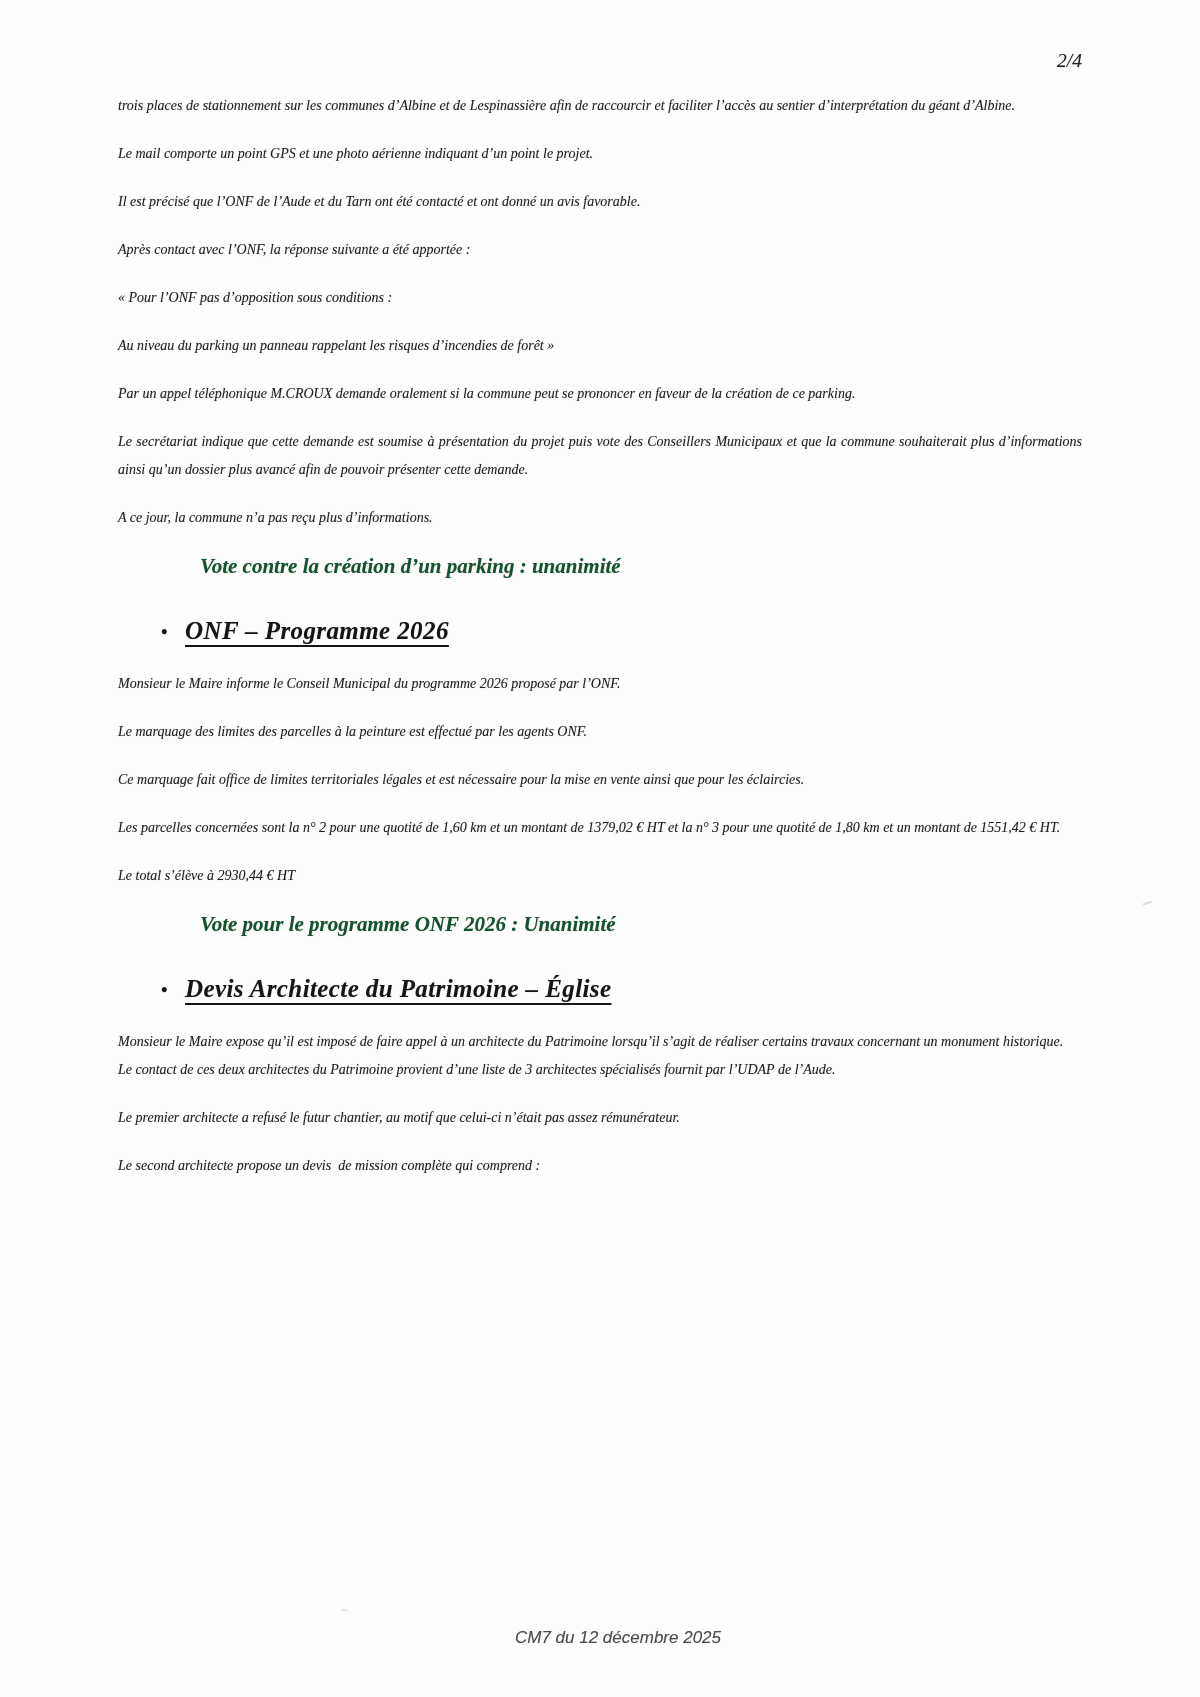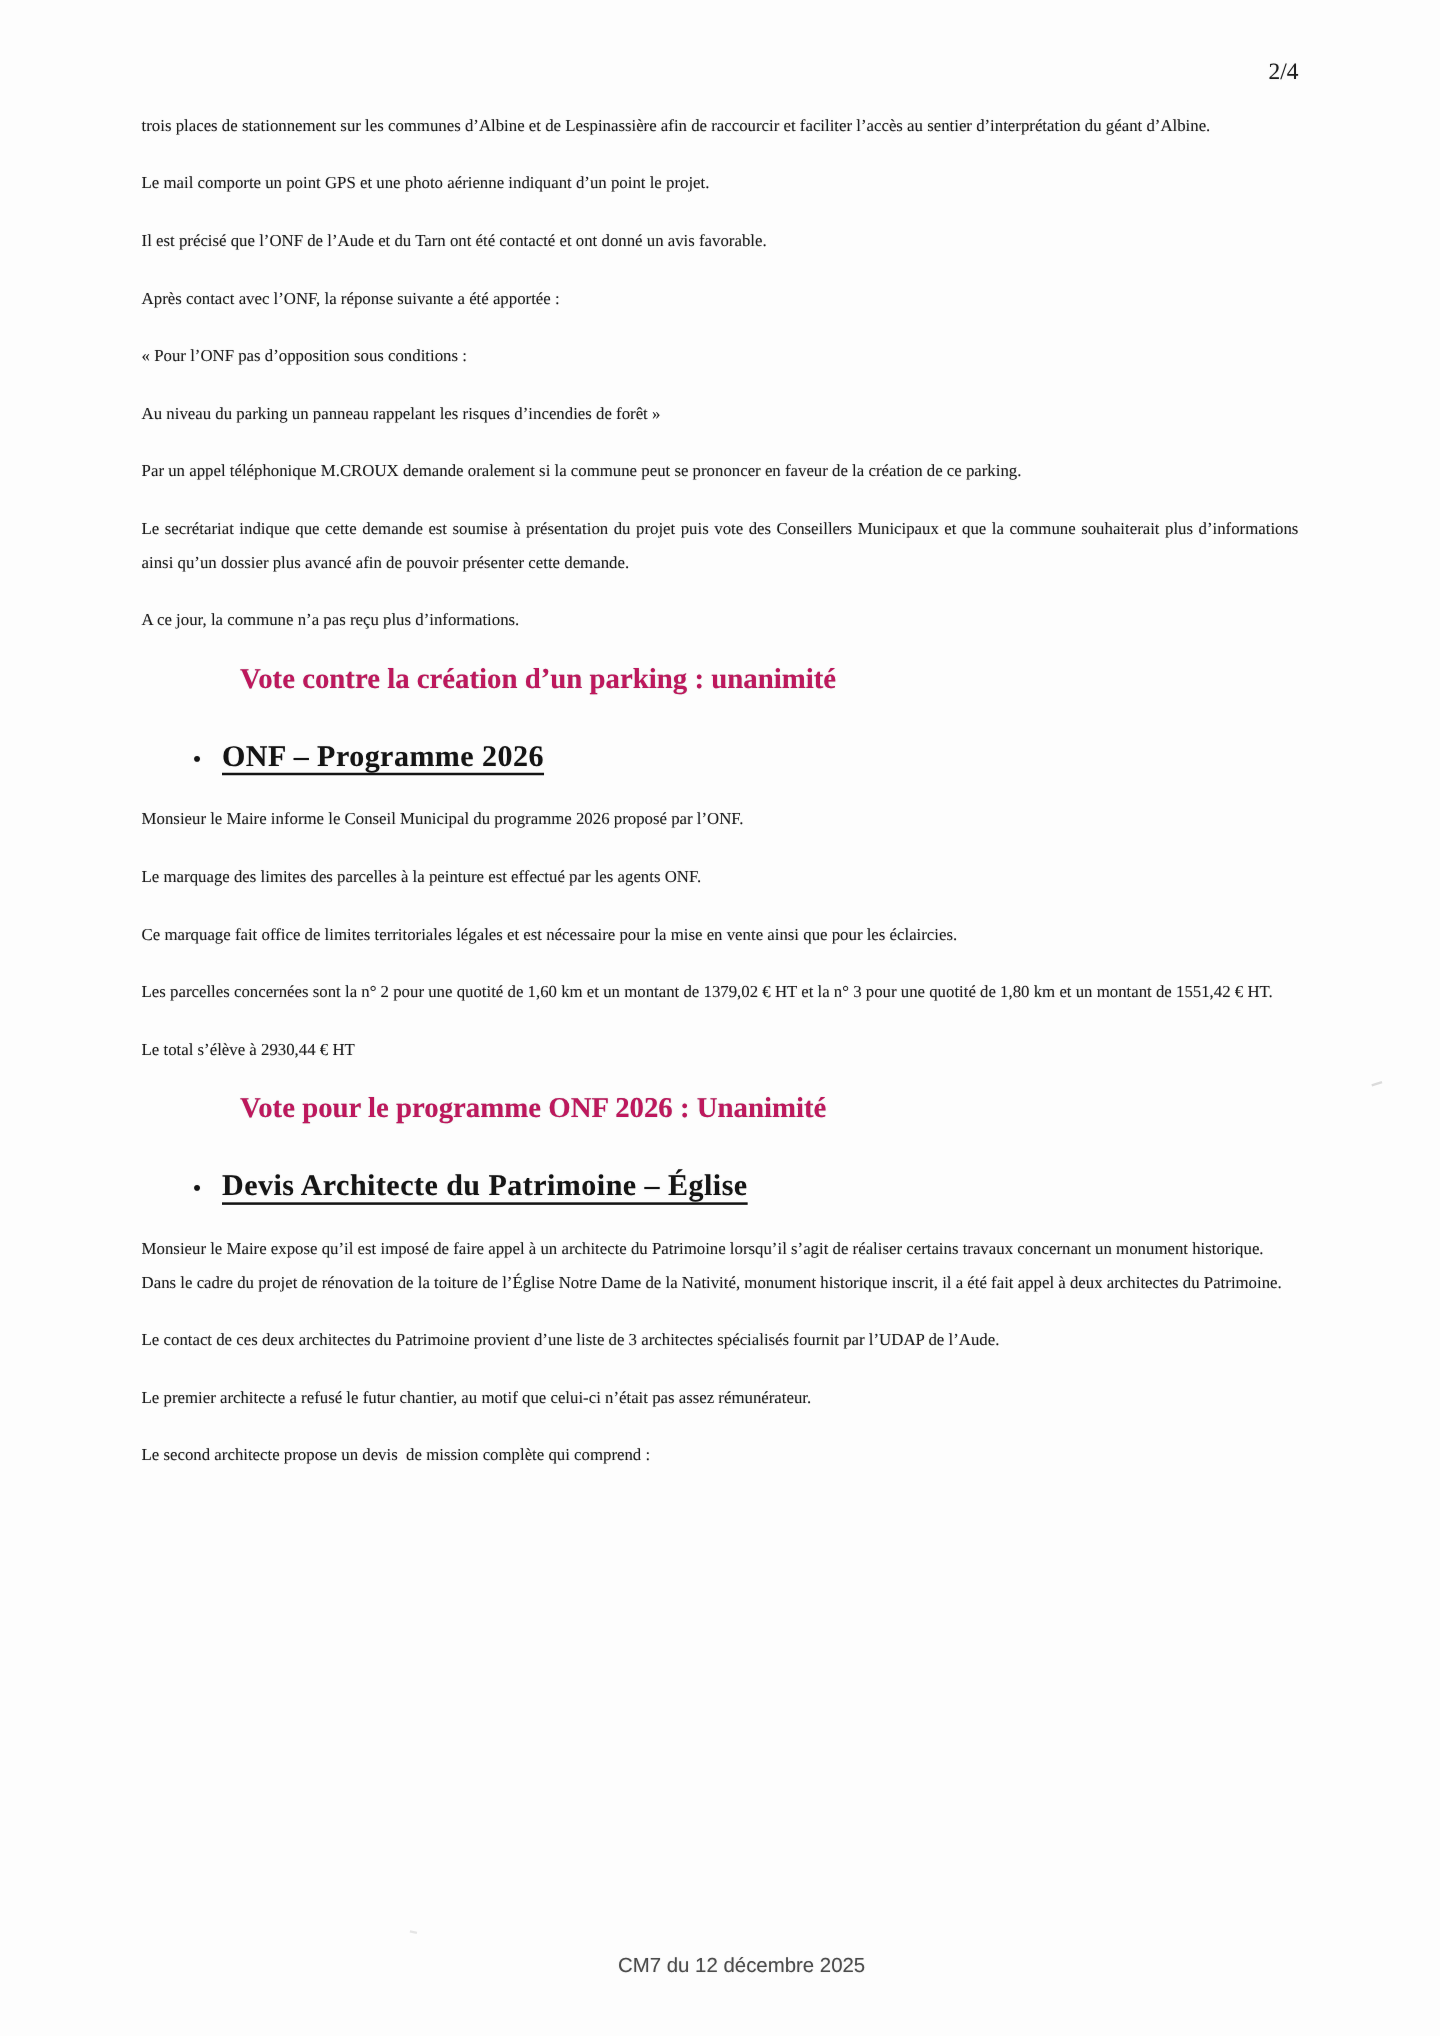--- a/index.html
+++ b/index.html
@@ -9,20 +9,21 @@
   }
   .page {
     position: relative;
     width: 1200px;
     height: 1697px;
     background: #fdfdfd;
     overflow: hidden;
     font-family: "Liberation Serif", "DejaVu Serif", serif;
     color: #1f1f1f;
     text-shadow: 0 0 1px rgba(50,50,50,0.35);
+    font-style: italic;
   }
   .page-number {
     position: absolute;
     top: 50px;
     left: 118px;
     width: 964px;
     text-align: right;
     font-size: 19.5px;
     line-height: 22px;
   }
@@ -36,24 +37,24 @@
     margin: 0 0 20px 0;
     font-size: 14px;
     line-height: 28px;
     text-align: justify;
   }
   .para.tight {
     margin-bottom: 0;
   }
   .vote {
     margin: 4px 0 20px 82px;
-    font-size: 24px;
+    font-size: 21px;
     line-height: 28px;
     font-weight: bold;
-    color: #be185d;
+    color: #14532d;
   }
   .heading {
     position: relative;
     margin: 34px 0 22px 0;
     padding-left: 67px;
     font-size: 25px;
     line-height: 34px;
     font-weight: bold;
     color: #151515;
     letter-spacing: 0.4px;
@@ -137,21 +138,20 @@
     <p class="para">Le total s’élève à 2930,44 € HT</p>
 
     <p class="vote">Vote pour le programme ONF 2026&nbsp;: Unanimité</p>
 
     <h2 class="heading">
       <span class="bullet">•</span>
       <span class="heading-text">Devis Architecte du Patrimoine – Église</span>
     </h2>
 
     <p class="para tight">Monsieur le Maire expose qu’il est imposé de faire appel à un architecte du Patrimoine lorsqu’il s’agit de réaliser certains travaux concernant un monument historique.</p>
-    <p class="para">Dans le cadre du projet de rénovation de la toiture de l’Église Notre Dame de la Nativité, monument historique inscrit, il a été fait appel à deux architectes du Patrimoine.</p>
     <p class="para">Le contact de ces deux architectes du Patrimoine provient d’une liste de 3 architectes spécialisés fournit par l’UDAP de l’Aude.</p>
     <p class="para">Le premier architecte a refusé le futur chantier, au motif que celui-ci n’était pas assez rémunérateur.</p>
     <p class="para">Le second architecte propose un devis&nbsp; de mission complète qui comprend&nbsp;:</p>
 
   </main>
 
   <div class="footer">CM7 du 12 décembre 2025</div>
 
   <div class="scan-speck-1"></div>
   <div class="scan-speck-2"></div>

